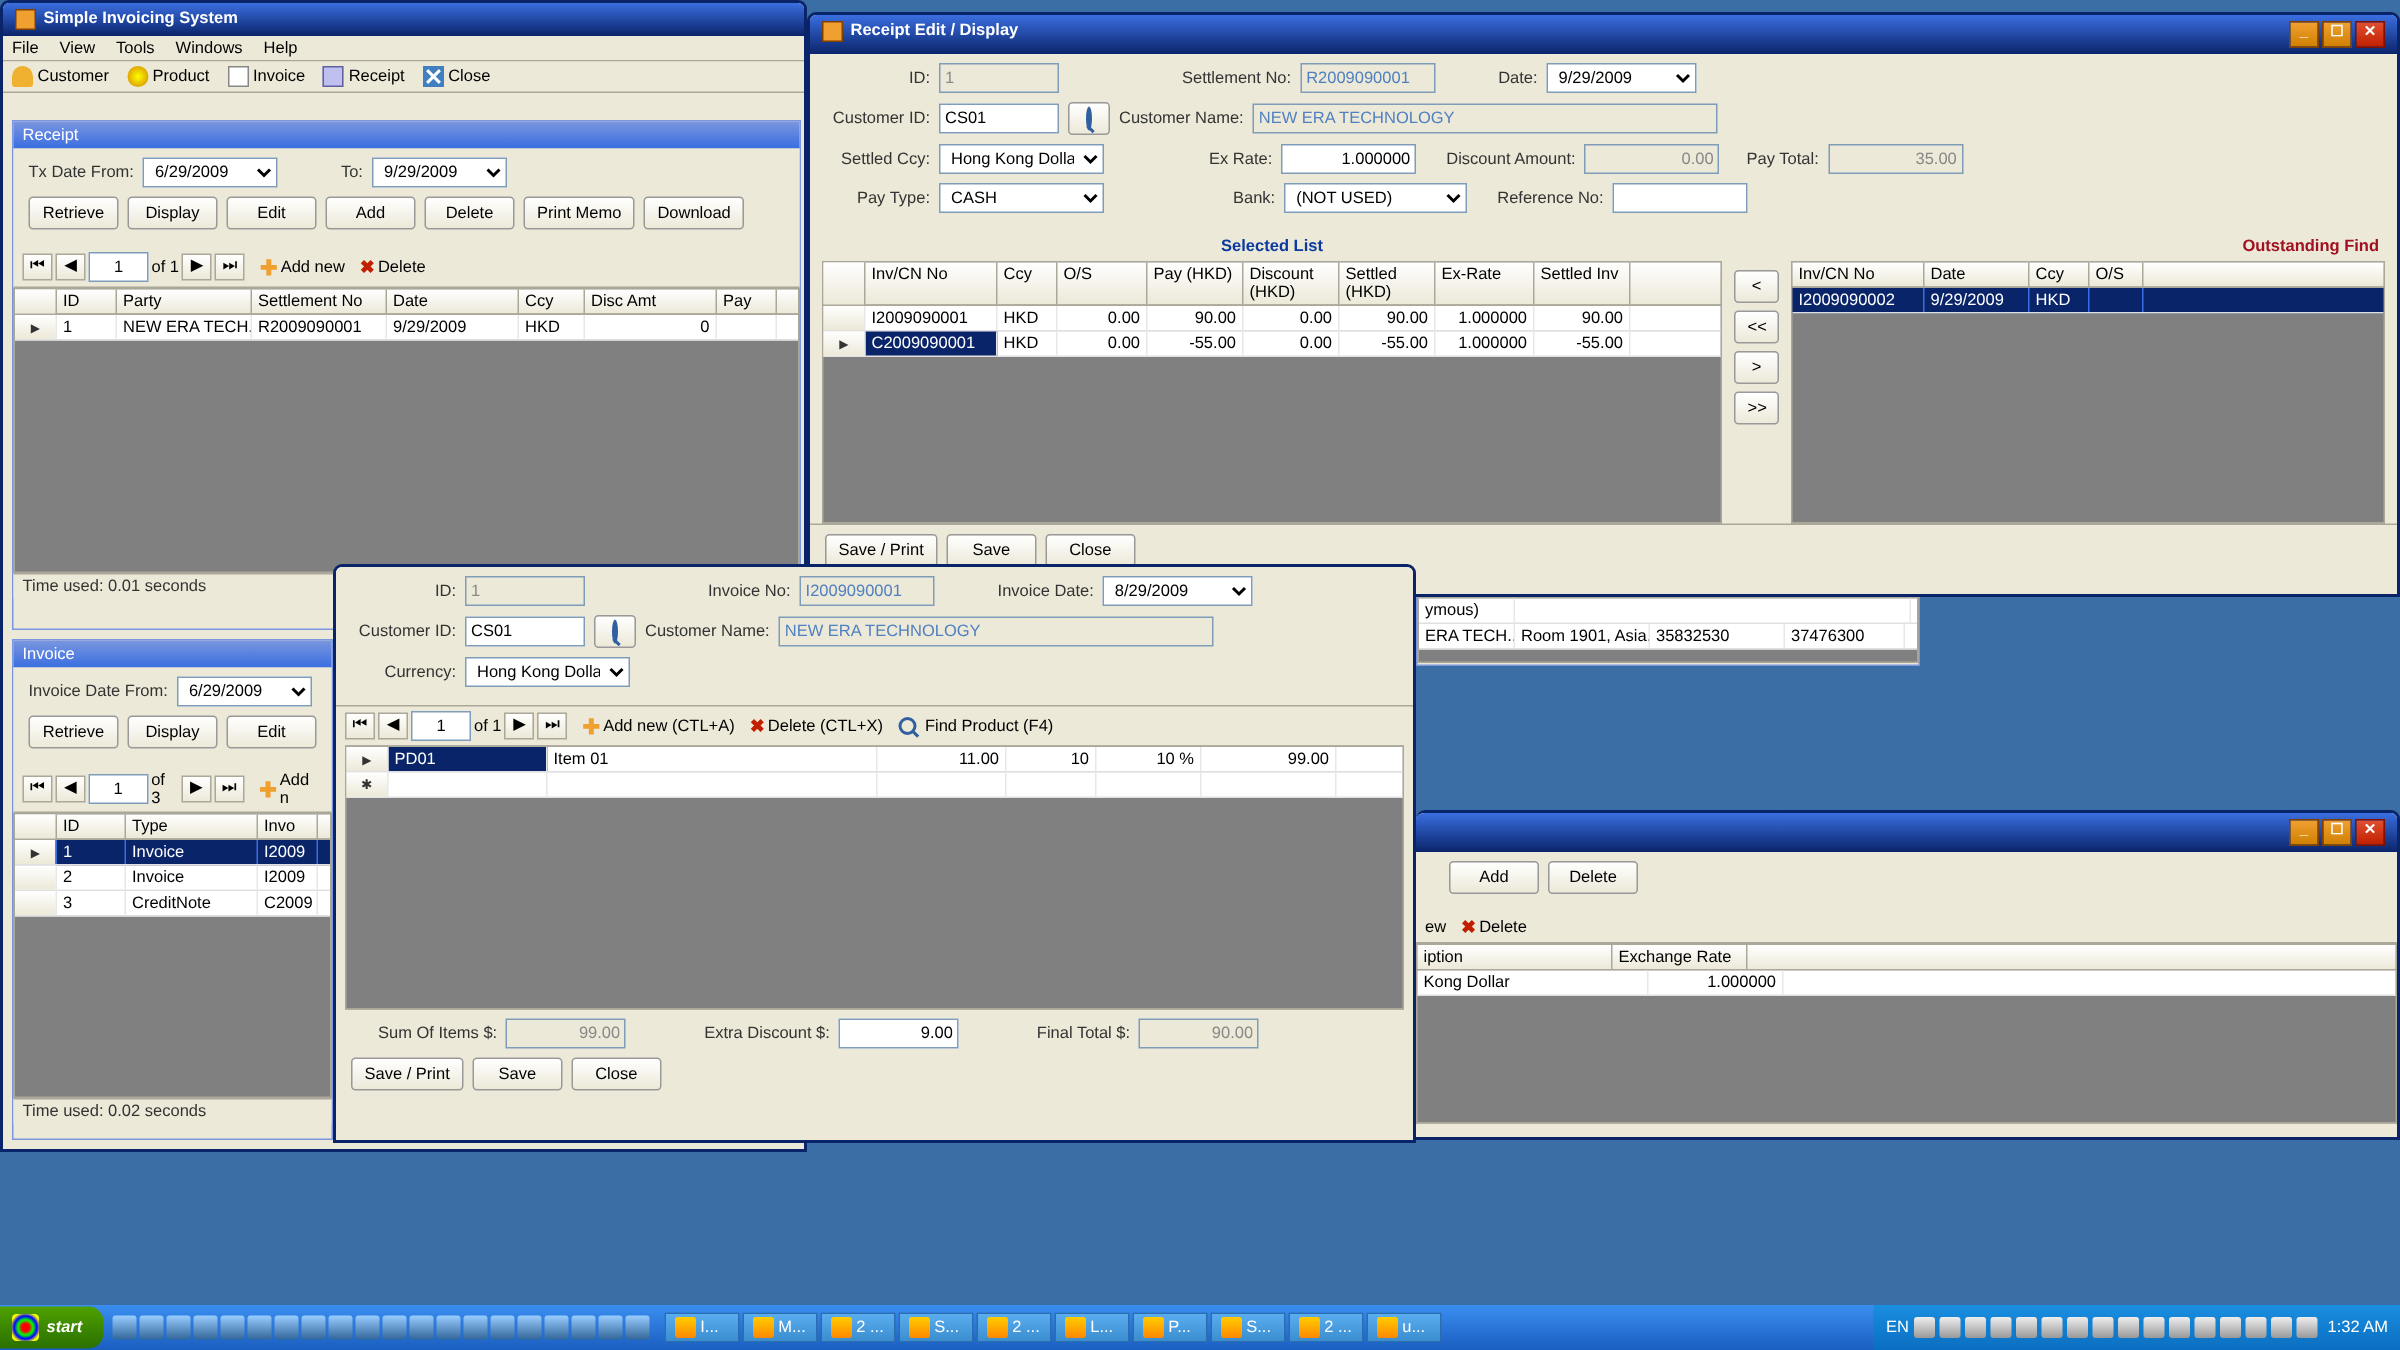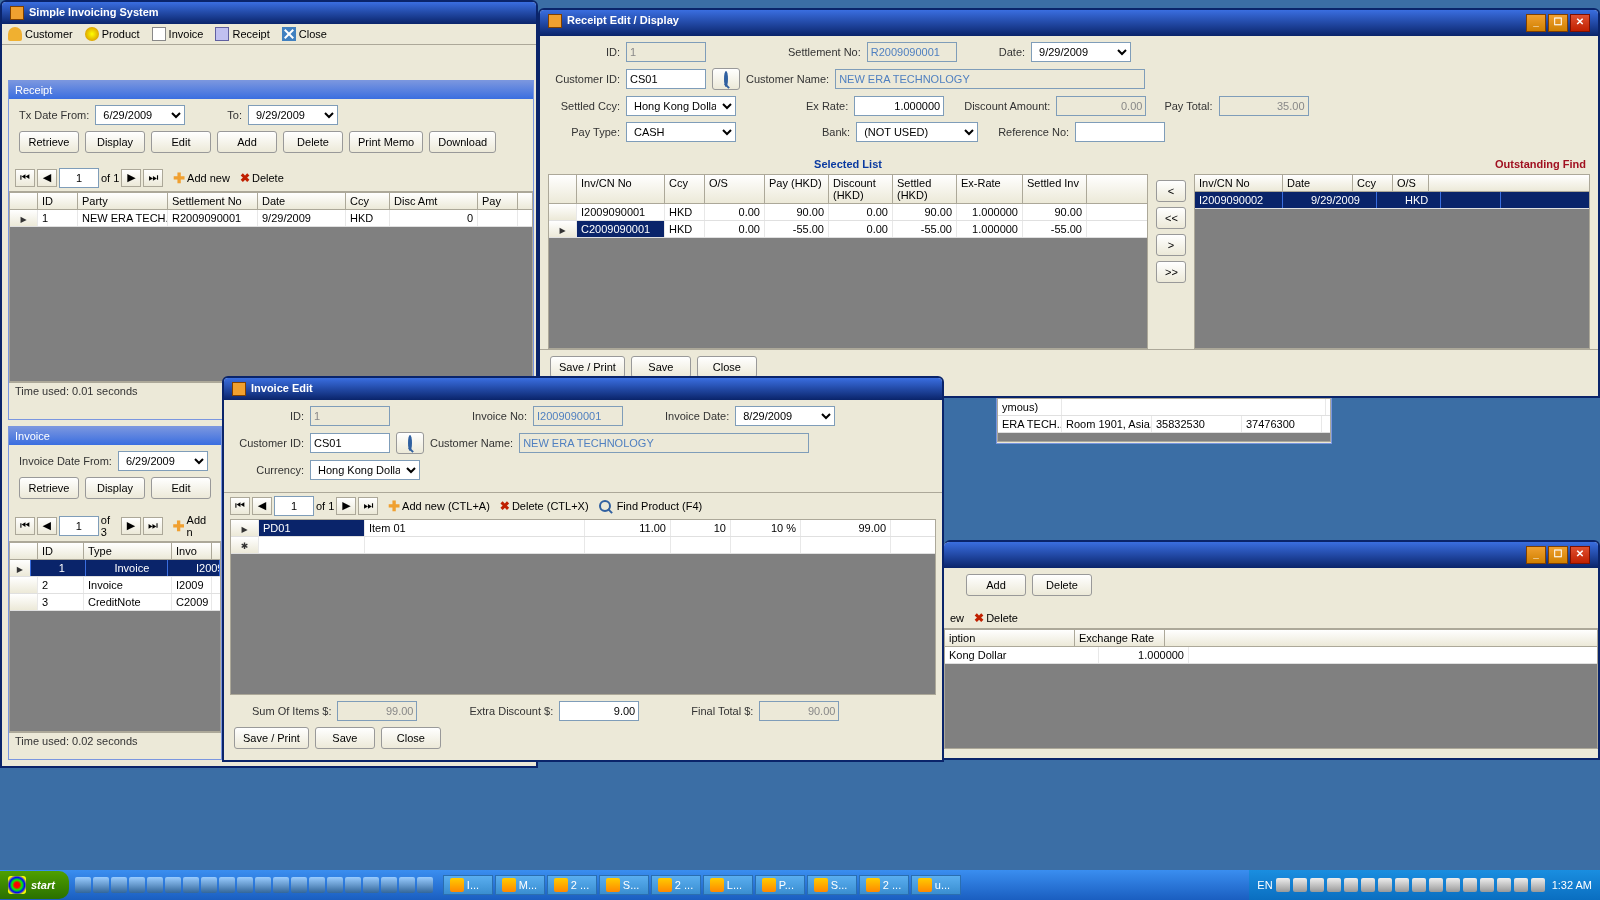--- a/index.html
+++ b/index.html
@@ -34,21 +34,21 @@
 .lbl { color: #333; white-space: nowrap; text-align: right; }
 input[type="text"], select { border: 1px solid #7f9db9; background: white; padding: 1px 3px; height: 20px; font-size: 11px; }
 input[readonly] { background: #ece9d8; color: #888; }
 button { background: linear-gradient(#fff, #ece9d8); border: 1px solid #999; border-radius: 3px; padding: 2px 8px; height: 22px; min-width: 60px; cursor: pointer; font-size: 11px; }
 
 .grid { border: 1px solid #aca899; background: #808080; position: relative; }
 .grid-header { display: flex; background: linear-gradient(#fff,#ece9d8); border-bottom: 1px solid #aca899; }
 .grid-header > div { border-right: 1px solid #aca899; padding: 2px 4px; }
 .grid-row { display: flex; background: white; border-bottom: 1px solid #e0e0e0; }
 .grid-row > div { border-right: 1px solid #e8e8e8; padding: 2px 4px; overflow: hidden; white-space: nowrap; }
-.grid-row.selected { background: #0a246a; color: white; gap: 24px; }
+.grid-row.selected { background: #0a246a; color: white; }
 .grid-row.selected > div { border-right-color: #3a6ee0; }
 .row-selector { width: 28px; background: linear-gradient(#fff,#ece9d8); border-right: 1px solid #aca899; text-align: center; position: relative; }
 .row-selector.current::before { content: '▶'; font-size: 8px; color: #333; }
 .row-selector.star::before { content: '✱'; font-size: 9px; color: #333; }
 
 .navigator { display: flex; align-items: center; gap: 2px; padding: 3px 6px; border-top: 1px solid #aca899; background: #ece9d8; }
 .nav-btn { width: 20px; height: 18px; background: linear-gradient(#fff,#ece9d8); border: 1px solid #aca899; text-align: center; cursor: pointer; line-height: 14px; }
 .nav-input { width: 40px; text-align: center; }
 .nav-action { display: flex; align-items: center; gap: 2px; margin-left: 8px; cursor: pointer; }
 .icon-add { color: #f0a030; font-weight: bold; font-size: 14px; }
@@ -78,20 +78,27 @@
 
 .num { text-align: right; }
 </style>
 </head>
 <body>
 
 <div class="window" style="left:0; top:0; width:538px; height:768px;">
   <div class="titlebar">
     <span class="icon-app"></span>
     <span>Simple Invoicing System</span>
+  </div>
+  <div class="menubar">
+    <span>File</span>
+    <span>View</span>
+    <span>Tools</span>
+    <span>Windows</span>
+    <span>Help</span>
   </div>
   <div class="toolbar">
     <span class="tb-item">
         <span class="icon16 icon-customer"></span>
         <span>Customer</span>
       </span>
     <span class="tb-item">
         <span class="icon16 icon-product"></span>
         <span>Product</span>
       </span>
@@ -349,24 +356,20 @@
   <div class="panel" style="border-top:1px solid #aca899;">
     <div class="row">
       <button>Save / Print</button>
       <button>Save</button>
       <button>Close</button>
     </div>
   </div>
 </div>
 
 <div class="window" style="left:222px; top:376px; width:722px; height:386px;">
-  <div class="titlebar">
-    <span class="icon-app"></span>
-    <span>Invoice Edit</span>
-  </div>
   <div class="panel">
     <div class="row">
       <span class="lbl" style="width:70px">ID:</span>
       <input type="text" readonly="" style="width: 80px;" value="1">
       <span style="width:70px"></span>
       <span class="lbl">Invoice No:</span>
       <input type="text" readonly="" style="width: 90px; color: rgb(80, 128, 192);" value="I2009090001">
       <span style="width:30px"></span>
       <span class="lbl">Invoice Date:</span>
       <select style="width:100px"><option>8/29/2009</option></select>
@@ -436,21 +439,21 @@
       <input type="text" readonly="" class="num" style="width: 80px;" value="90.00">
     </div>
     <div class="row">
       <button>Save / Print</button>
       <button>Save</button>
       <button>Close</button>
     </div>
   </div>
 </div>
 
-<div class="child-window" style="left:996px; top:398px; width:336px; height:46px; border-top:none;">
+<div class="child-window" style="left:944px; top:398px; width:336px; height:46px; border-top:none;">
   <div class="grid" style="height:44px;">
     <div class="grid-row">
       <div style="width:64px">ymous)</div>
       <div style="width:264px"></div>
     </div>
     <div class="grid-row">
       <div style="width:64px">ERA TECH...</div>
       <div style="width:90px">Room 1901, Asia...</div>
       <div style="width:90px">35832530</div>
       <div style="width:80px">37476300</div>

